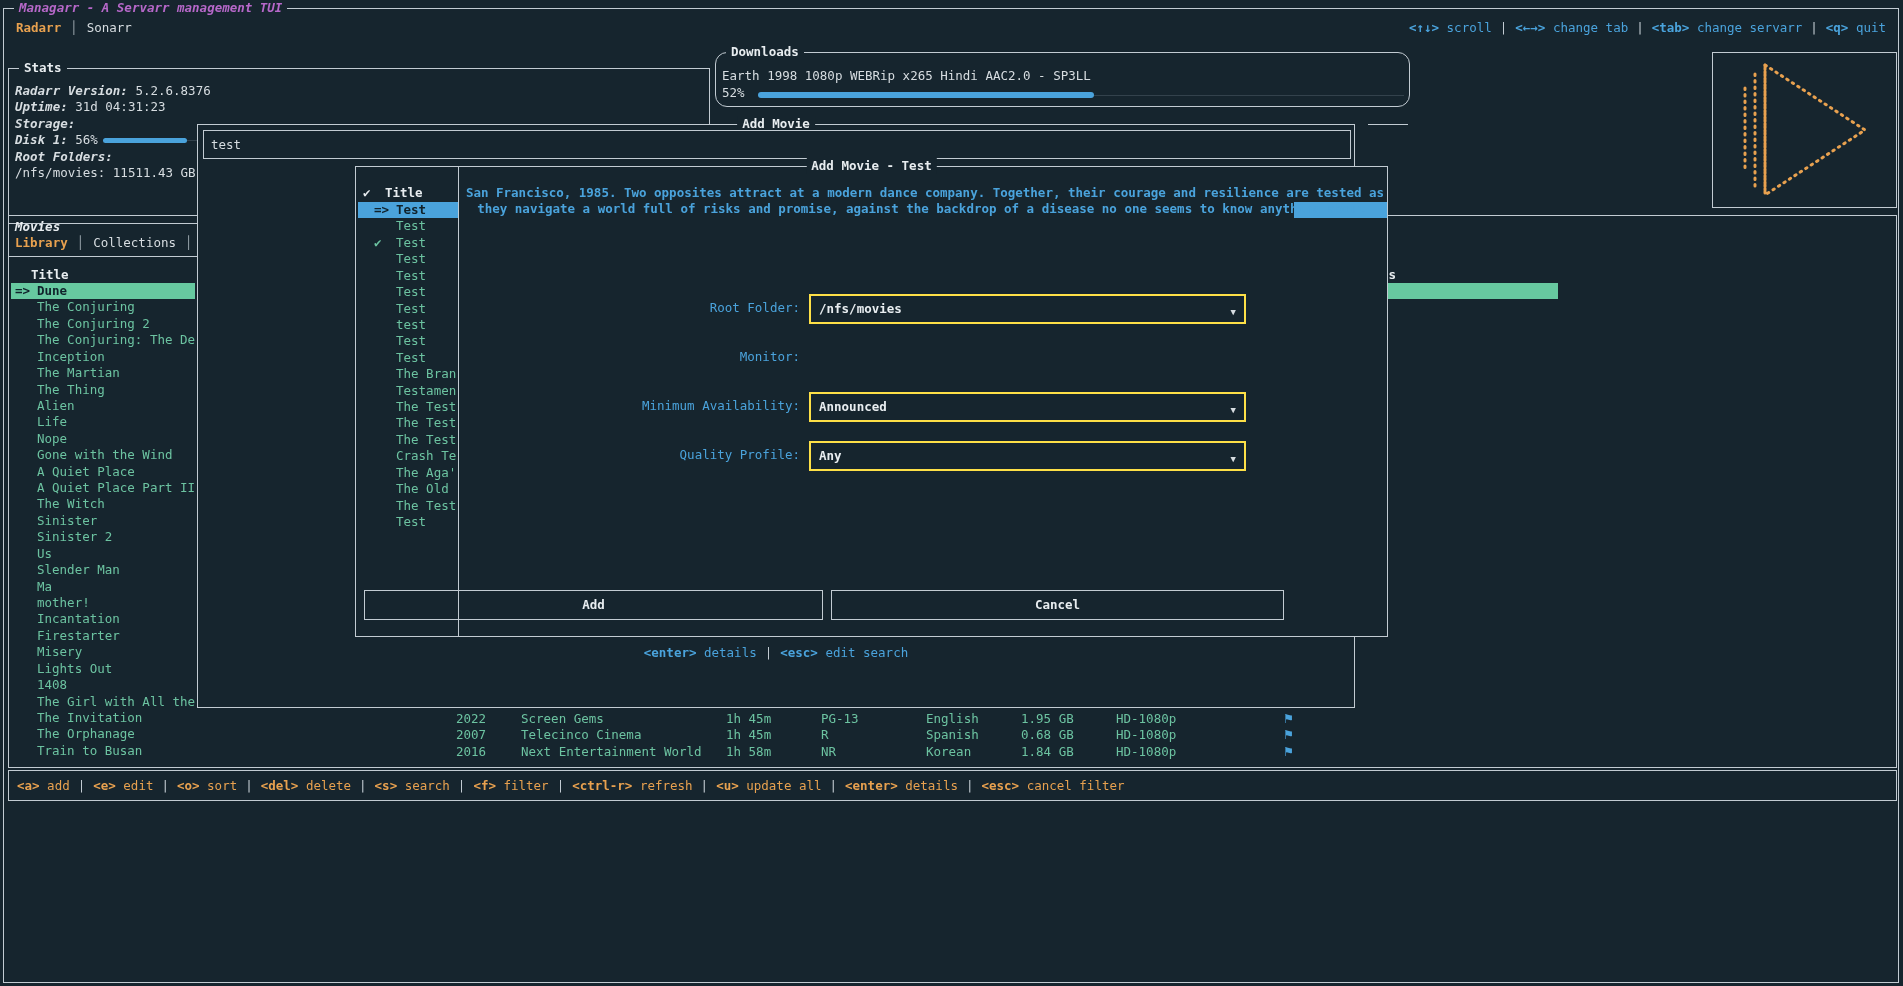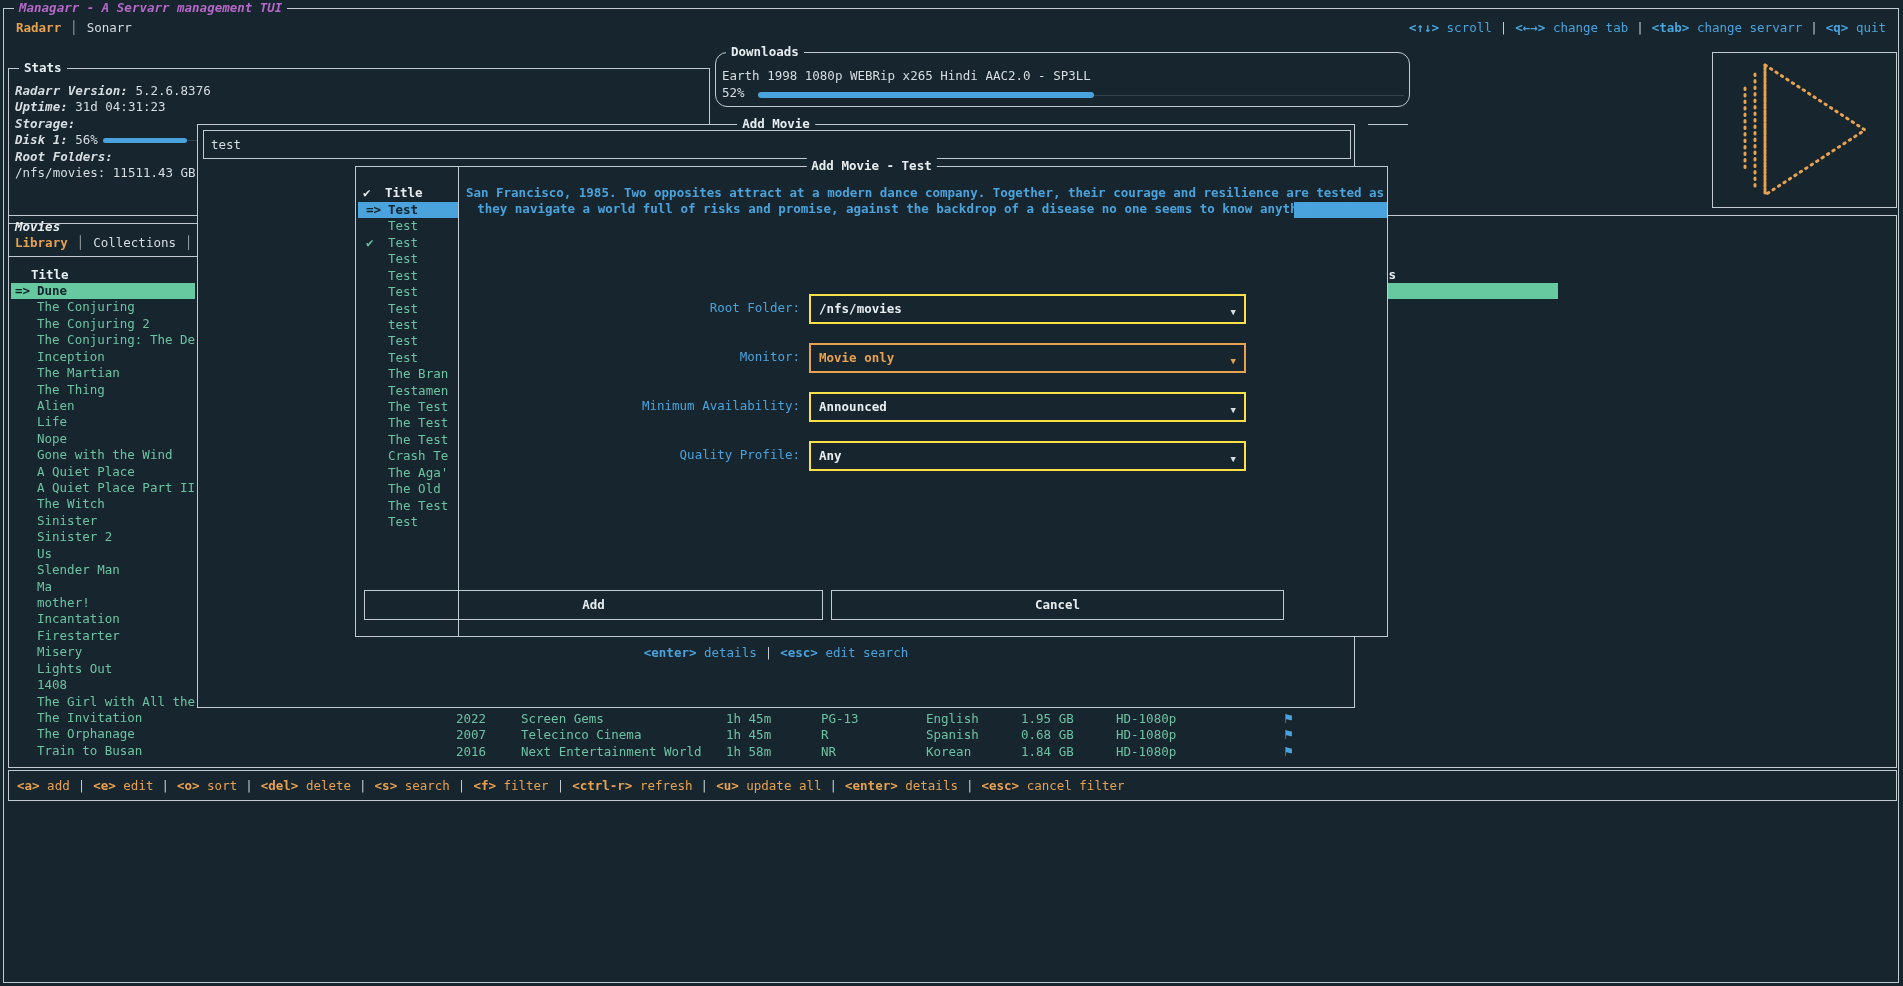--- a/index.html
+++ b/index.html
@@ -57,21 +57,21 @@
                 box-sizing:border-box;background:transparent;color:#d7dde1;font:inherit;padding:0 7px;outline:none;}
   .overlay-help{position:absolute;left:0;top:520px;width:100%;text-align:center;color:#4aa3dc;}
   .frag{position:absolute;left:1368px;top:124px;width:40px;height:1px;background:#c2cbd2;z-index:4;}
 
   
   .modal{left:315px;top:166px;width:1033px;height:471px;z-index:6;margin-left:40px;}
   .vsep{position:absolute;left:102px;top:0;bottom:0;width:1px;background:#c2cbd2;}
   .res-header{position:absolute;left:7px;top:18px;font-weight:bold;color:#e8edf0;white-space:nowrap;}
   .lead{display:inline-block;width:22px;}
   .res-host{position:absolute;left:2px;top:35px;width:100px;color:#6cc3a1;}
-  .res-row{height:16.43px;padding-left:8px;white-space:nowrap;overflow:hidden;}
+  .res-row{height:16.43px;padding-left:16px;white-space:nowrap;overflow:hidden;}
   .res-row.selected{background:#4aa3dc;color:#10222b;font-weight:bold;}
   .tail{position:absolute;left:938px;top:35px;width:93px;height:16px;background:#4aa3dc;}
   .overview{position:absolute;left:108px;top:18px;width:922px;text-align:center;
             color:#4aa3dc;font-weight:bold;white-space:normal;}
   .fields{position:absolute;left:0;top:127px;width:100%;}
   .frow{position:relative;height:30px;margin-bottom:19px;}
   .flabel{position:absolute;left:4px;top:6px;width:440px;text-align:right;color:#4aa3dc;}
   .fbox{position:absolute;left:453px;top:0;width:437px;height:30px;border:2px solid #fde047;box-sizing:border-box;}
   .fval{position:absolute;left:8px;top:5px;font-weight:bold;color:#e8edf0;}
   .farrow{position:absolute;right:8px;top:7px;color:#d7dde1;}
@@ -266,24 +266,20 @@
 
     <div class="frow">
           <span class="flabel">Root Folder:</span>
           <div class="fbox">
             <span class="fval">/nfs/movies</span>
             <span class="farrow"></span>
           </div>
         </div>
         <div class="frow accent">
           <span class="flabel">Monitor:</span>
-          <div class="fbox">
-            <span class="fval">Movie only</span>
-            <span class="farrow"></span>
-          </div>
         </div>
         <div class="frow">
           <span class="flabel">Minimum Availability:</span>
           <div class="fbox">
             <span class="fval">Announced</span>
             <span class="farrow"></span>
           </div>
         </div>
         <div class="frow">
           <span class="flabel">Quality Profile:</span>

